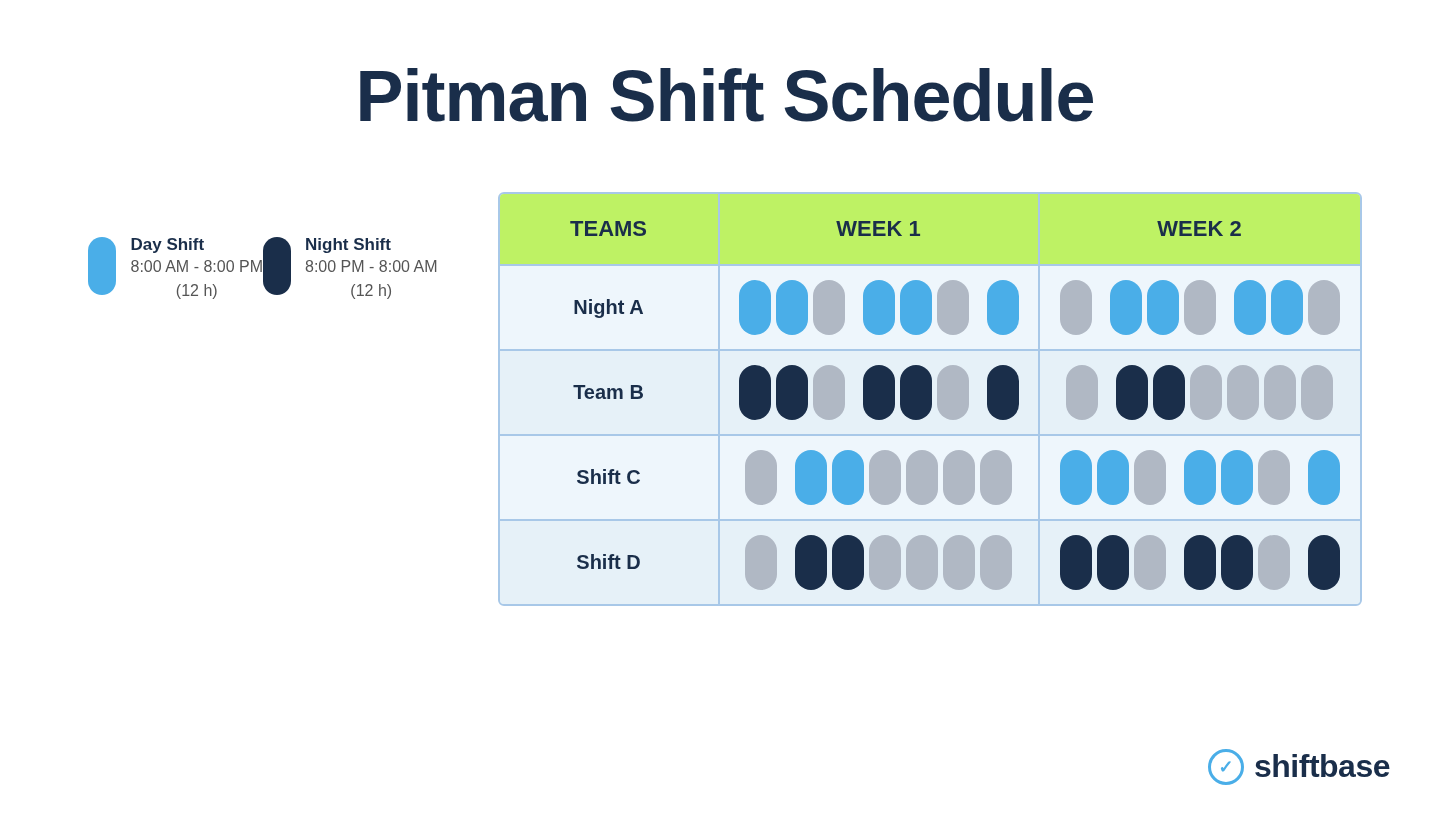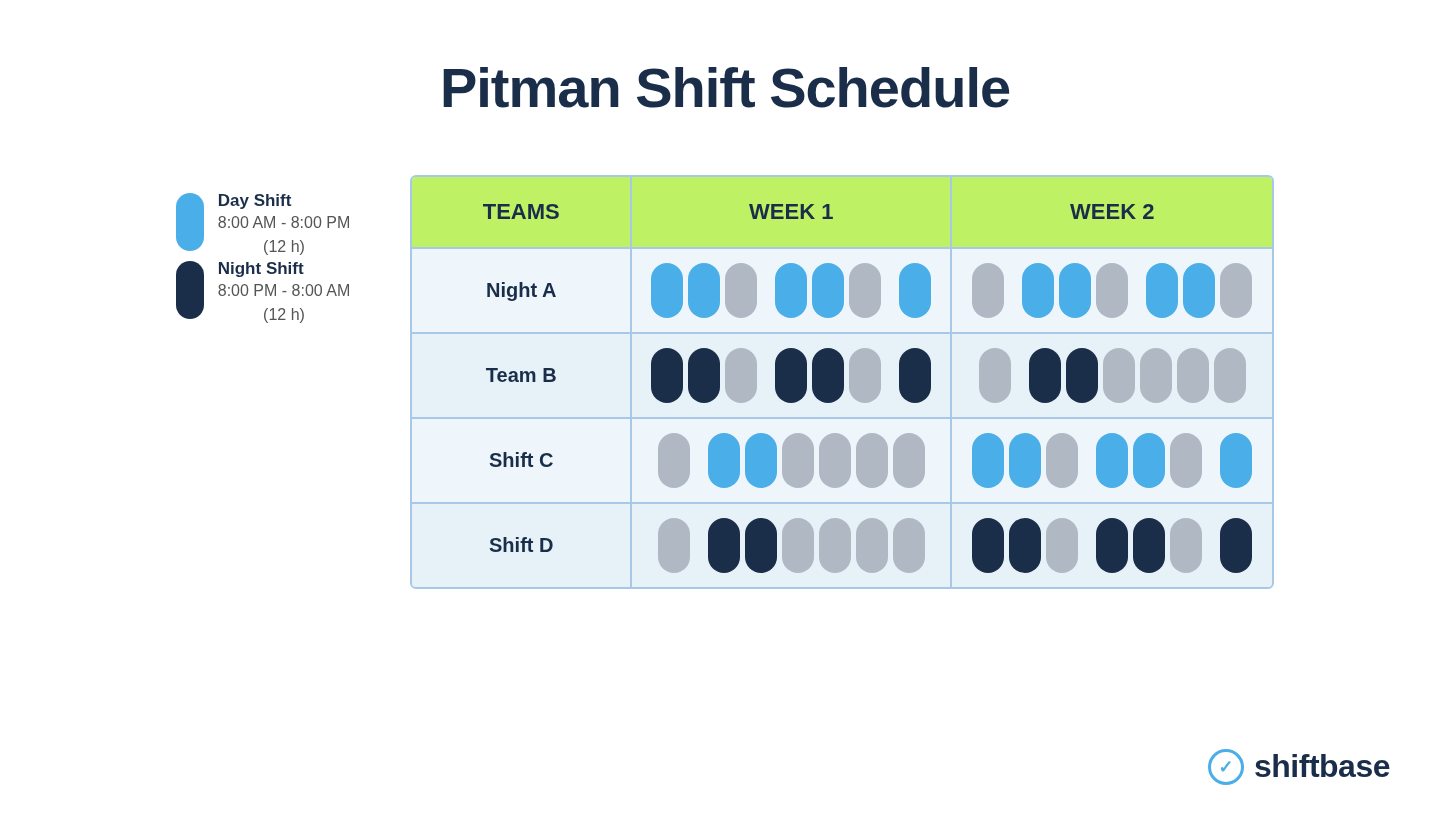--- a/index.html
+++ b/index.html
@@ -9,42 +9,42 @@
       height: 815px;
       background: #ffffff;
       font-family: 'Arial', sans-serif;
       overflow: hidden;
       position: relative;
     }
 
     
     .page-title {
       text-align: center;
-      font-size: 56px;
+      font-size: 72px;
       font-weight: 900;
       color: #1a2e4a;
       padding-top: 55px;
       letter-spacing: -1px;
     }
 
     
     .content-area {
       display: flex;
       flex-direction: row;
       align-items: flex-start;
       justify-content: center;
       margin-top: 55px;
       gap: 60px;
     }
 
     
     .legend {
       display: flex;
-      flex-direction: column;
-      margin-top: 16px;
+      flex-direction: row;
+      margin-top: 43px;
     }
 
     .legend-item {
       display: flex;
       flex-direction: row;
       align-items: flex-start;
       gap: 14px;
     }
 
     .legend-icon {

